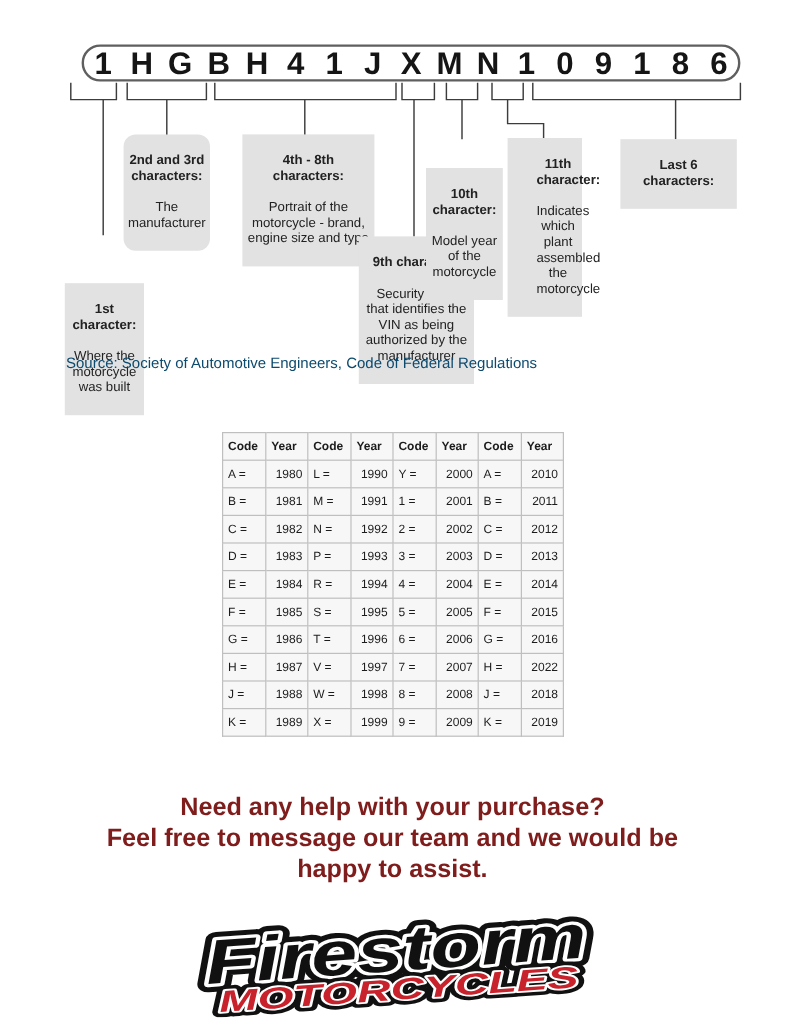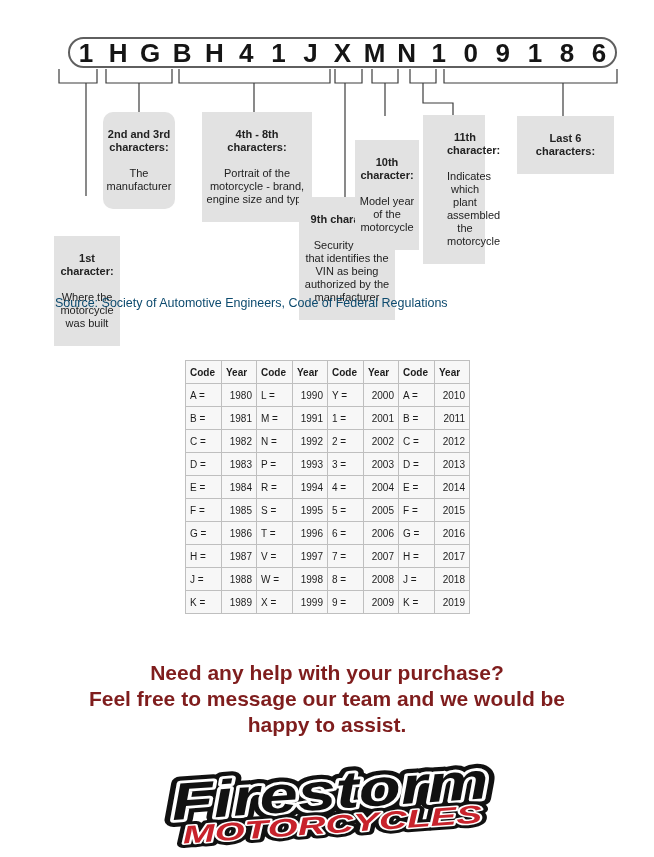--- a/index.html
+++ b/index.html
@@ -227,21 +227,21 @@
           <td class="year-cell">2016</td>
         </tr>
         <tr>
           <td class="code-cell">H =</td>
           <td class="year-cell">1987</td>
           <td class="code-cell">V =</td>
           <td class="year-cell">1997</td>
           <td class="code-cell">7 =</td>
           <td class="year-cell">2007</td>
           <td class="code-cell">H =</td>
-          <td class="year-cell">2017</td>
+          <td class="year-cell">2022</td>
         </tr>
         <tr>
           <td class="code-cell">J =</td>
           <td class="year-cell">1988</td>
           <td class="code-cell">W =</td>
           <td class="year-cell">1998</td>
           <td class="code-cell">8 =</td>
           <td class="year-cell">2008</td>
           <td class="code-cell">J =</td>
           <td class="year-cell">2018</td>

